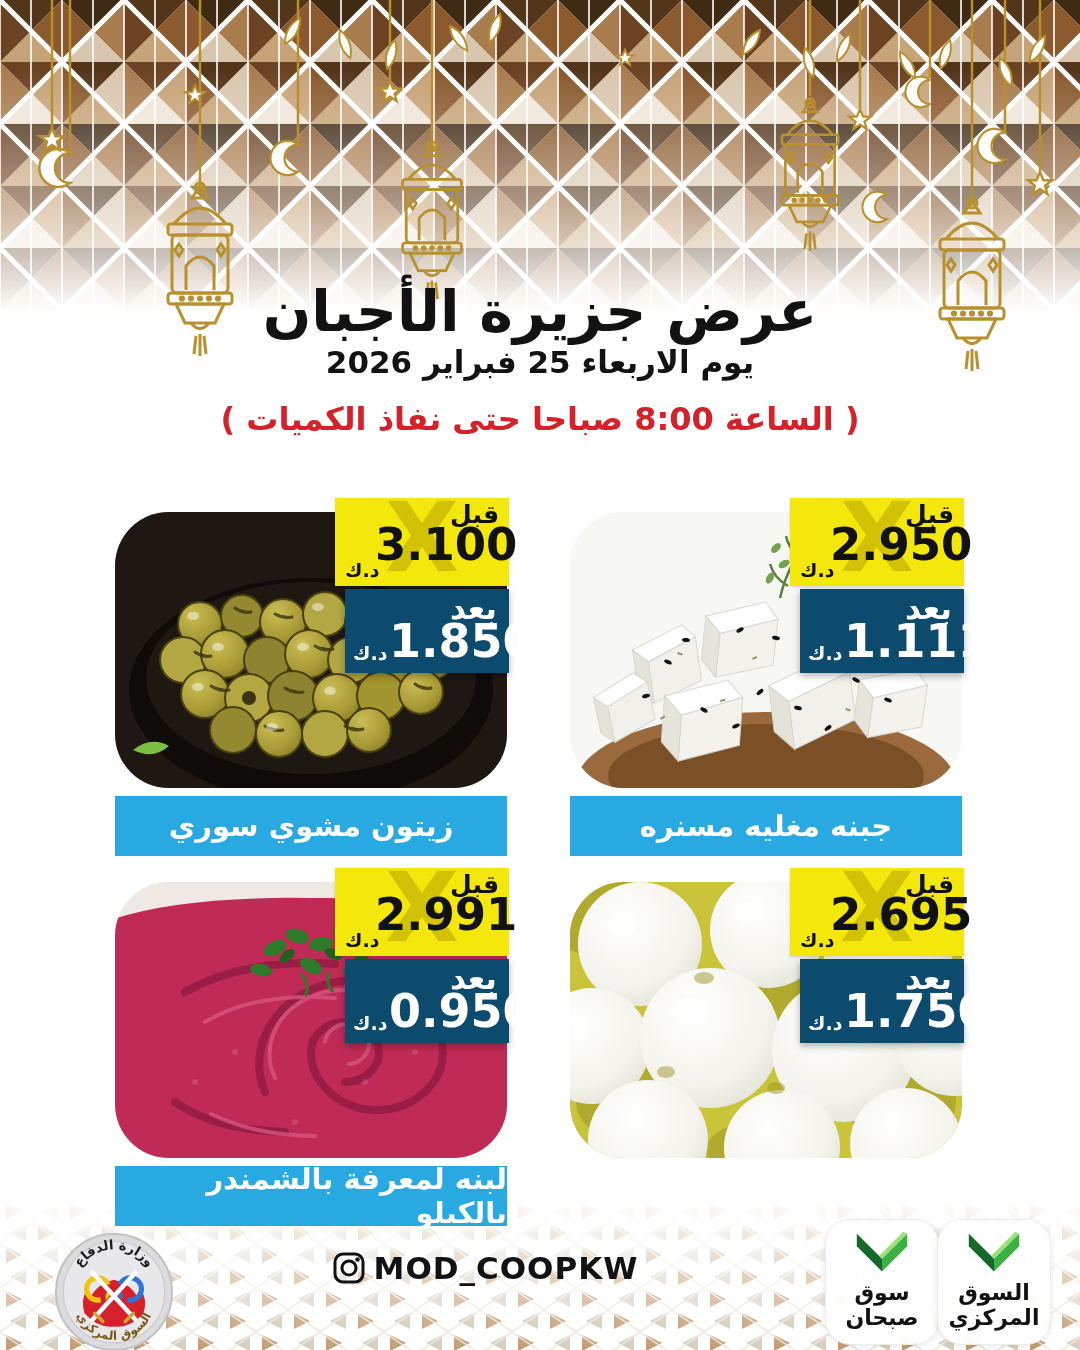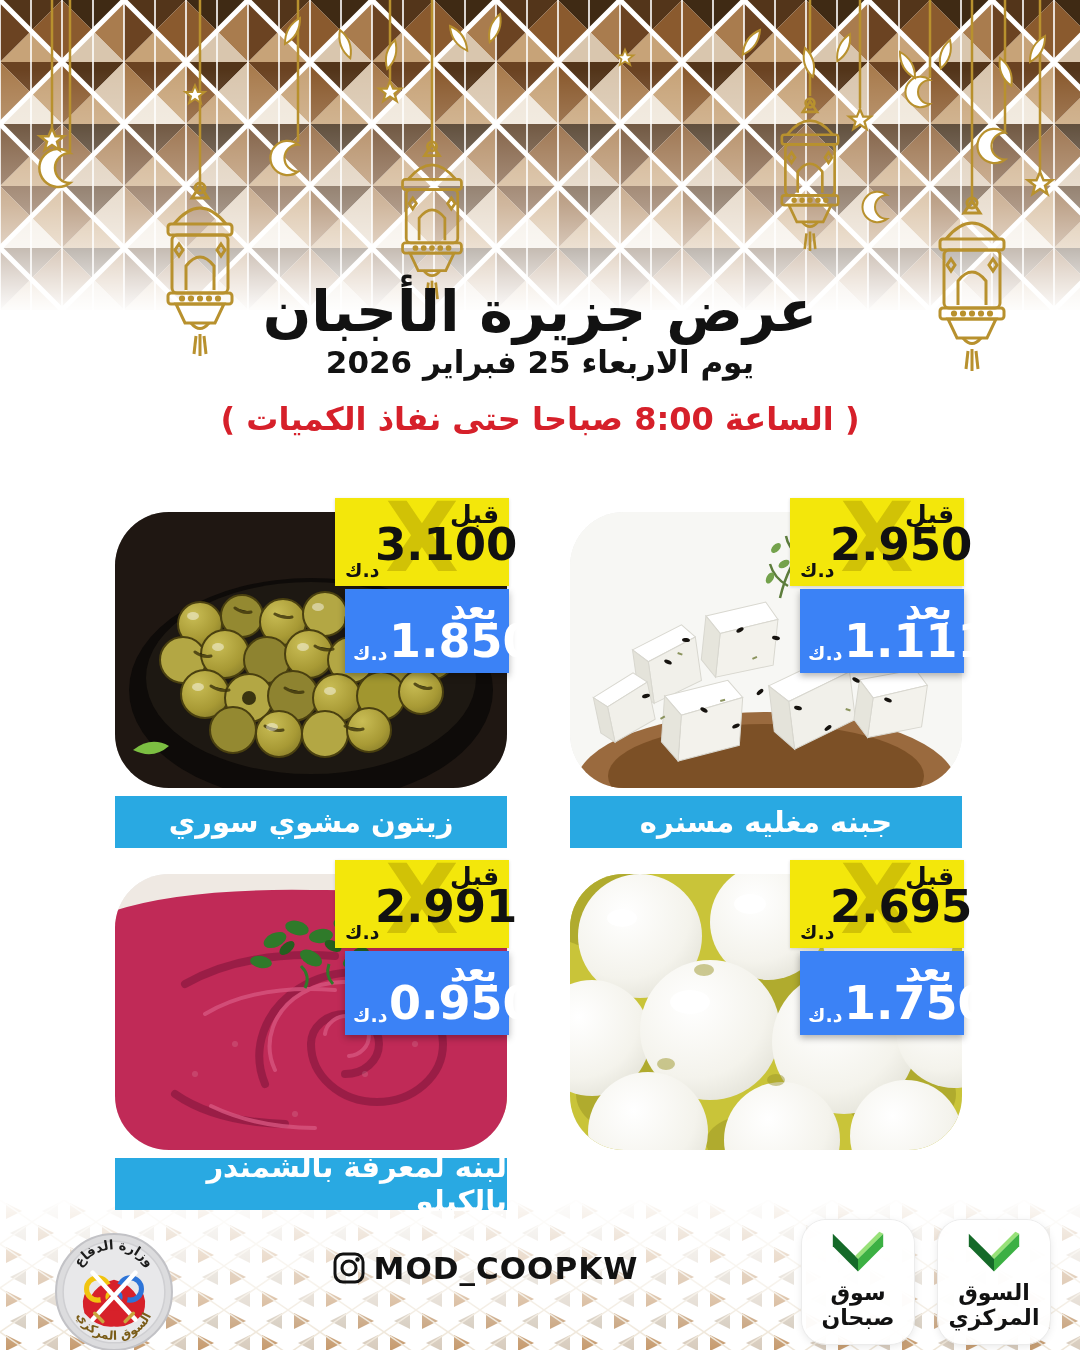--- a/index.html
+++ b/index.html
@@ -16,46 +16,46 @@
   .title{font-size:57px;font-weight:bold;color:#121212;letter-spacing:-1px;}
   .date-line{font-size:31px;font-weight:bold;color:#121212;}
   .time-line{margin-top:20px;font-size:32px;font-weight:bold;color:#d6202a;}
 
   
   .grid{position:absolute;top:512px;left:115px;width:847px;display:grid;
         grid-template-columns:392px 392px;column-gap:63px;row-gap:26px;z-index:4;}
   .card{position:relative;width:392px;}
   .photo{position:relative;width:392px;height:276px;}
   .photo-clip{width:392px;height:276px;border-radius:54px;overflow:hidden;background:#eee;}
-  .label-bar{margin-top:8px;height:52px;background:#29a9e2;display:flex;align-items:center;
+  .label-bar{margin-top:8px;height:60px;background:#29a9e2;display:flex;align-items:center;
              justify-content:center;color:#fff;font-size:29px;font-weight:bold;direction:rtl;}
 
   
   .badge-before{position:absolute;top:-14px;right:-2px;width:174px;height:88px;background:#f3e70b;
                 z-index:6;direction:rtl;box-shadow:0 1px 3px rgba(0,0,0,.15);}
   .b-x{position:absolute;left:50%;top:50%;transform:translate(-50%,-54%);font-size:96px;
        font-weight:bold;color:#c9ba06;opacity:.8;}
   .b-word{position:absolute;top:2px;right:10px;font-size:25px;font-weight:bold;color:#111;}
   .b-price{position:absolute;top:20px;left:40px;font-size:45px;font-weight:bold;color:#111;direction:ltr;}
   .b-kd{position:absolute;bottom:5px;left:10px;font-size:19px;font-weight:bold;color:#111;}
 
-  .badge-after{position:absolute;top:77px;right:-2px;width:164px;height:84px;background:#3b82f6;
+  .badge-after{position:absolute;top:77px;right:-2px;width:164px;height:84px;background:#0c4a6e;
                z-index:6;direction:rtl;box-shadow:0 3px 7px rgba(0,0,0,.3);}
   .a-word{position:absolute;top:1px;right:12px;font-size:31px;font-weight:bold;color:#fff;}
   .a-price{position:absolute;bottom:5px;left:44px;font-size:46px;font-weight:bold;color:#fff;direction:ltr;}
   .a-kd{position:absolute;bottom:9px;left:8px;font-size:19px;font-weight:bold;color:#fff;}
 
   
   .footer{position:absolute;left:0;bottom:0;width:1080px;height:150px;z-index:5;}
   .mod-logo{position:absolute;left:54px;bottom:-2px;width:120px;height:120px;}
   .follow{position:absolute;left:200px;width:570px;top:44px;text-align:center;direction:rtl;}
   .follow-text{font-size:27px;font-weight:bold;color:#121212;}
   .insta-row{margin-top:6px;display:flex;direction:ltr;align-items:center;justify-content:center;gap:8px;}
   .insta-handle{font-size:31px;font-weight:bold;color:#121212;letter-spacing:1px;}
-  .stores{position:absolute;right:30px;top:20px;display:flex;gap:24px;}
+  .stores{position:absolute;right:30px;top:20px;display:flex;}
   .store-card{width:112px;height:124px;border-radius:24px;background:rgba(255,255,255,.95);
               box-shadow:0 0 0 1px #ececec,0 2px 8px rgba(0,0,0,.10);
               display:flex;flex-direction:column;align-items:center;padding-top:10px;box-sizing:border-box;}
   .store-name{margin-top:4px;font-size:22px;font-weight:bold;color:#121212;text-align:center;
               line-height:1.15;direction:rtl;}
 </style>
 </head>
 <body>
 
 <div class="canvas">

